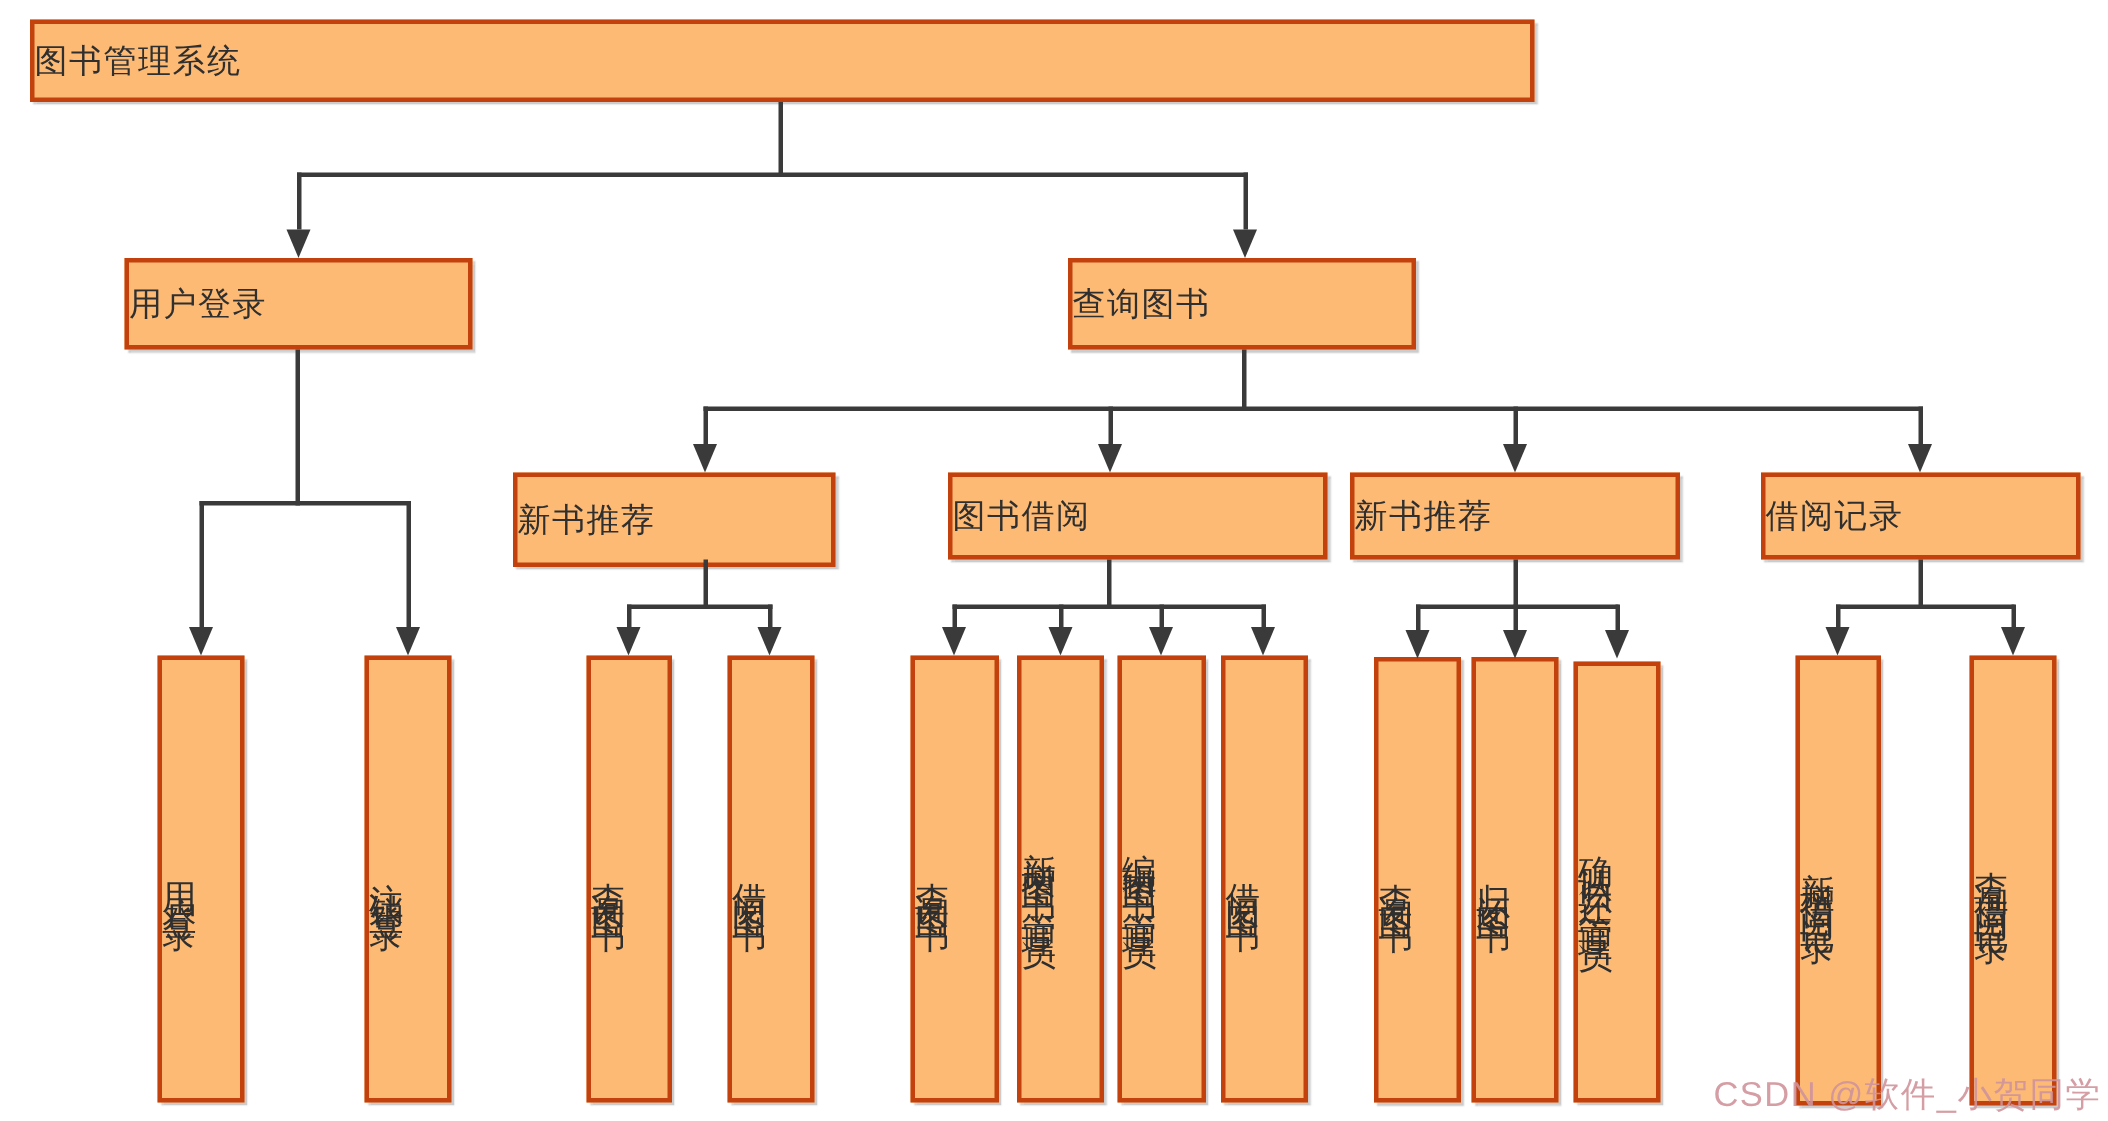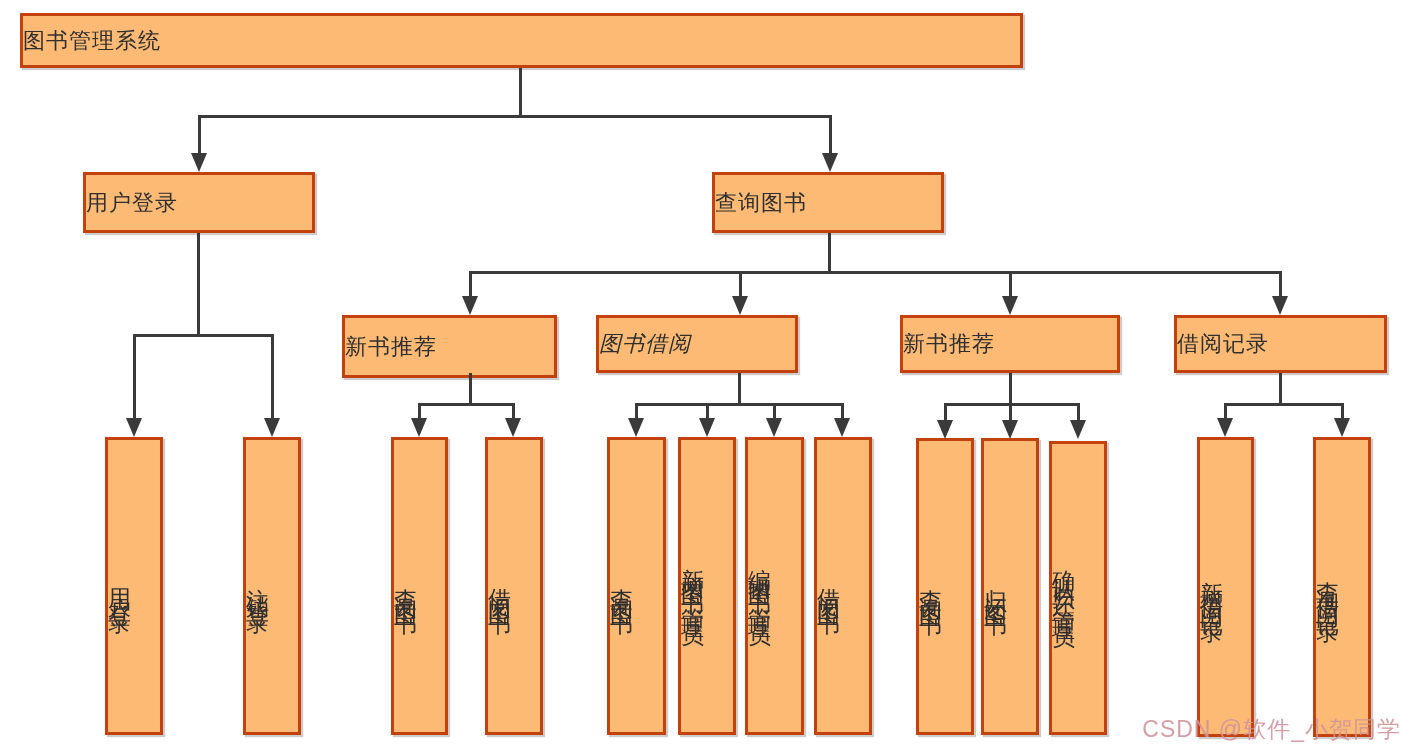--- a/index.html
+++ b/index.html
@@ -75,21 +75,21 @@
   <div class="node" style="left:83px; top:172px; width:232px; height:61px;">
     <span class="hlabel">用户登录</span>
   </div>
   <div class="node" style="left:712px; top:172px; width:232px; height:61px;">
     <span class="hlabel">查询图书</span>
   </div>
 
   <div class="node" style="left:342px; top:315px; width:215px; height:63px;">
     <span class="hlabel">新书推荐</span>
   </div>
-  <div class="node" style="left:596px; top:315px; width:202px; height:58px;font-style:italic;">
+  <div class="node" style="left:632px; top:315px; width:253px; height:58px;">
     <span class="hlabel">图书借阅</span>
   </div>
   <div class="node" style="left:900px; top:315px; width:220px; height:58px;">
     <span class="hlabel">新书推荐</span>
   </div>
   <div class="node" style="left:1174px; top:315px; width:213px; height:58px;">
     <span class="hlabel">借阅记录</span>
   </div>
 
   <div class="node" style="left:105px; top:437px; width:58px; height:298px;">

